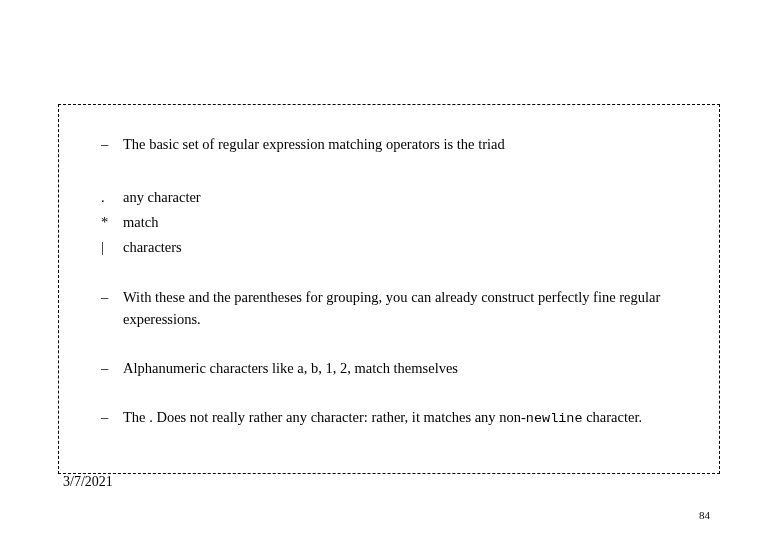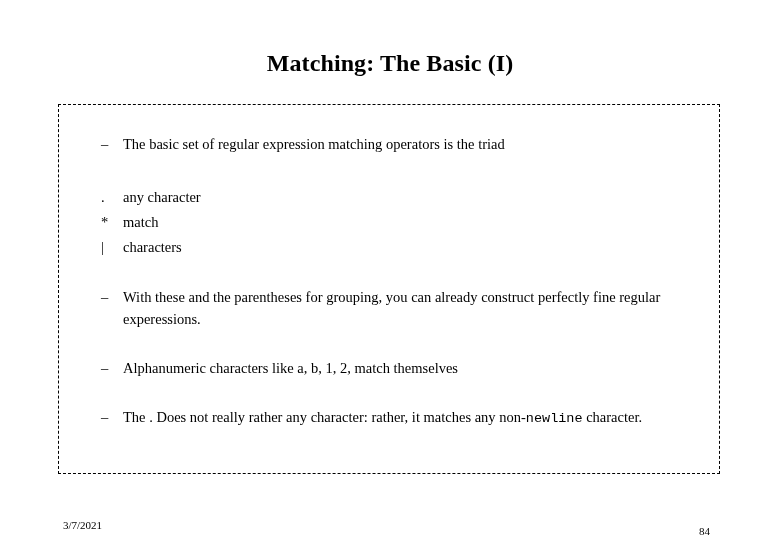--- a/index.html
+++ b/index.html
@@ -103,40 +103,39 @@
   .mono {
     font-family: "Liberation Mono", "DejaVu Sans Mono", monospace;
     font-size: 13.5px;
     margin-top: 28px;
   }
 
   
   .footer-date {
     position: absolute;
     left: 63px;
-    top: 518px;
-    font-size: 11px;
+    top: 475px;
+    font-size: 14px;
     line-height: 14px;
   }
   .footer-page {
     position: absolute;
     left: 620px;
-    top: 524px;
+    top: 508px;
     width: 90px;
     text-align: right;
     font-size: 11px;
     line-height: 14px;
   }
 </style>
 </head>
 <body>
 
 <div class="slide">
 
-  <div class="slide-title">Matching: The Basic (I)</div>
 
   <div class="content-frame">
     <div class="content-inner">
 
       <div class="bullet">
         <span class="dash">–</span>
         <span class="bullet-text">The basic set of regular expression matching operators is the triad</span>
       </div>
 
       <div class="gap-1"></div>

